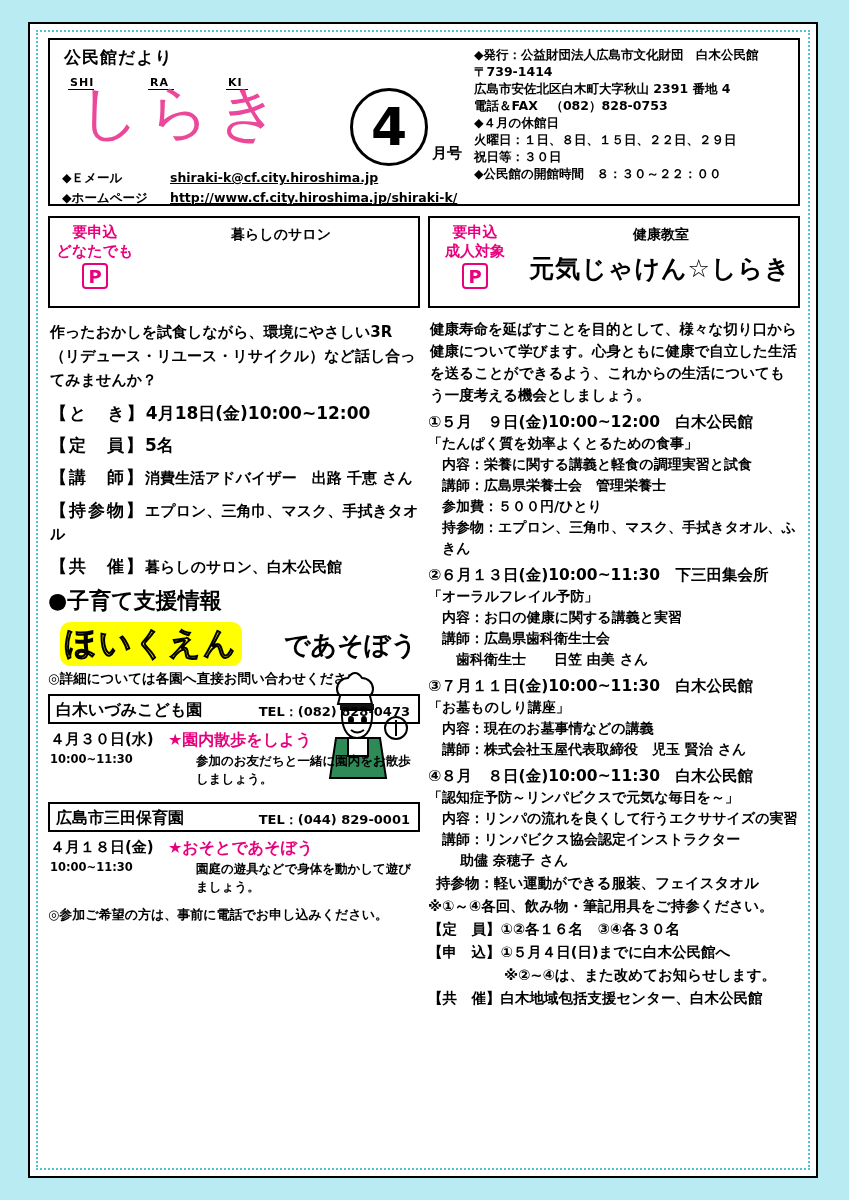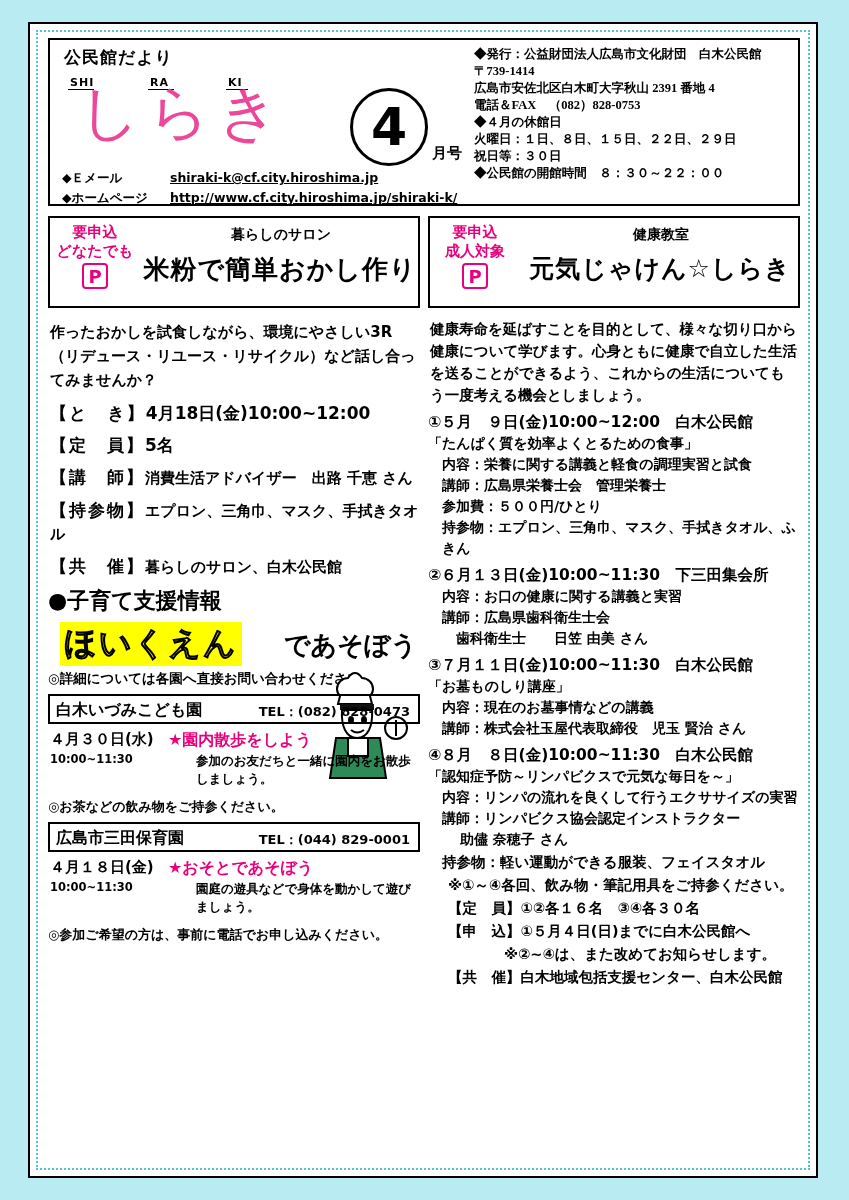--- a/index.html
+++ b/index.html
@@ -46,21 +46,21 @@
     border:3px solid #000;box-sizing:border-box;
     font-size:52px;font-weight:bold;text-align:center;line-height:72px;
   }
   .getsugou{position:absolute;left:382px;top:104px;font-size:15px;font-weight:bold;}
   .mailrow{position:absolute;left:12px;top:130px;font-size:12.5px;font-weight:bold;}
   .hprow{position:absolute;left:12px;top:150px;font-size:12.5px;font-weight:bold;}
   .lnk{color:#000000;text-decoration:underline;font-weight:bold;}
   .mailval{position:absolute;left:120px;top:130px;font-size:12.5px;}
   .hpval{position:absolute;left:120px;top:150px;font-size:12.5px;}
   .hdr-right div{font-size:12.5px;font-weight:bold;line-height:17px;white-space:nowrap;}
-  .hdr-right{padding:6px 0 0 4px;box-sizing:border-box;font-family:Liberation Serif, serif;}
+  .hdr-right{padding:6px 0 0 4px;box-sizing:border-box;}
 
   
   .colL{position:absolute;left:18px;top:192px;width:372px;}
   .colR{position:absolute;left:398px;top:192px;width:372px;}
 
   .boxtitle{
     position:relative;border:2px solid #000;box-sizing:border-box;
     height:92px;padding:15px;
   }
   .flag{
@@ -79,21 +79,21 @@
   .lead{font-size:15px;font-weight:bold;line-height:24px;margin:12px 2px 0 2px;}
   .field{font-size:17px;font-weight:bold;margin:10px 0 0 2px;line-height:22px;}
   .field .lbl{letter-spacing:2px;}
   .field .small{font-size:15px;}
 
   .kosodate{font-size:22px;font-weight:bold;margin:8px 0 0 0;}
   .hoiku-wrap{position:relative;height:46px;margin-top:4px;}
   .hl{
     position:absolute;left:12px;top:2px;background:#ffff00;
     font-size:32px;font-weight:bold;padding:0 4px;letter-spacing:2px;
-    -webkit-text-stroke:1px #000;color:#ffff00;
+    -webkit-text-stroke:1px #000;color:#ffff00;border-radius:10px;
   }
   .deasobou{position:absolute;left:236px;top:8px;font-size:26px;font-weight:bold;}
   .note{font-size:13.5px;font-weight:bold;margin-top:4px;}
 
   .enbox{border:2px solid #000;box-sizing:border-box;margin-top:6px;padding:4px 6px;position:relative;height:30px;}
   .enname{font-size:16px;font-weight:bold;}
   .entel{position:absolute;right:8px;top:7px;font-size:13px;font-weight:bold;}
   .evrow{position:relative;margin-top:6px;height:66px;}
   .evdate{position:absolute;left:2px;top:0;font-size:15px;font-weight:bold;}
   .evtime{position:absolute;left:2px;top:22px;font-size:11.5px;font-weight:bold;}
@@ -102,22 +102,22 @@
   .evdesc{position:absolute;left:148px;top:22px;font-size:12.5px;font-weight:bold;line-height:18px;}
   .evnote{font-size:13px;font-weight:bold;margin-top:2px;}
 
   
   .rlead{font-size:14.5px;font-weight:bold;line-height:22px;margin:10px 2px 0 2px;}
   .ritem{font-size:15.5px;font-weight:bold;margin-top:6px;line-height:21px;}
   .rsub{font-size:14px;font-weight:bold;line-height:21px;margin-left:0;}
   .rsub.i1{margin-left:14px;}
   .rsub.i2{margin-left:28px;}
   .rsub.i3{margin-left:32px;}
-  .rfoot{font-size:14.5px;font-weight:bold;line-height:21px;margin-top:2px;margin-left:20px;}
-  .rfoot.i1{margin-left:14px;}
+  .rfoot{font-size:14.5px;font-weight:bold;line-height:21px;margin-top:2px;}
+  .rfoot.i1{margin-left:8px;}
   .rfoot.i2{margin-left:76px;}
 
   
   .chara{position:absolute;right:6px;top:262px;width:96px;height:122px;}
 </style>
 </head>
 <body>
 
 <div class="page">
   <div class="dotted-frame"></div>
@@ -153,21 +153,20 @@
 
   <div class="colL">
 
     <div class="boxtitle">
       <div class="flag">
         <div>要申込</div>
         <div>どなたでも</div>
         <div class="pmark">P</div>
       </div>
       <div class="sub">暮らしのサロン</div>
-      <div class="main-h">米粉で簡単おかし作り</div>
     </div>
 
     <div class="lead">作ったおかしを試食しながら、環境にやさしい3R（リデュース・リユース・リサイクル）など話し合ってみませんか？</div>
 
     <div style="position:relative;">
 
       <svg class="chara" viewBox="0 0 96 122">
         <path d="M30 14c-6 0-11 5-11 11 0 3 1 5 3 7l-2 8h34l-2-8c2-2 3-4 3-7 0-6-5-11-11-11-2-3-5-5-7-5s-5 2-7 5z" fill="#ffffff" stroke="#000" stroke-width="2"></path>
         <path d="M22 40h34v6H22z" fill="#111"></path>
         <path d="M24 46c-1 16 4 28 15 28s16-12 15-28z" fill="#ffffff" stroke="#000" stroke-width="2"></path>
@@ -209,21 +208,20 @@
     <div class="enbox">
       <span class="enname">白木いづみこども園</span>
       <span class="entel">TEL：(082) 828-0473</span>
     </div>
     <div class="evrow">
       <div class="evdate">４月３０日(水)</div>
       <div class="evtime">10:00~11:30</div>
       <div class="evtitle star">★園内散歩をしよう</div>
       <div class="evdesc">参加のお友だちと一緒に園内をお散歩しましょう。</div>
     </div>
-    <div class="evnote">◎お茶などの飲み物をご持参ください。</div>
 
     <div class="enbox">
       <span class="enname">広島市三田保育園</span>
       <span class="entel">TEL：(044) 829-0001</span>
     </div>
     <div class="evrow">
       <div class="evdate">４月１８日(金)</div>
       <div class="evtime">10:00~11:30</div>
       <div class="evtitle star">★おそとであそぼう</div>
       <div class="evdesc">園庭の遊具などで身体を動かして遊びましょう。</div>
@@ -246,20 +244,21 @@
     <div class="rlead">健康寿命を延ばすことを目的として、様々な切り口から健康について学びます。心身ともに健康で自立した生活を送ることができるよう、これからの生活についてもう一度考える機会としましょう。</div>
 
     <div class="ritem">①５月　９日(金)10:00~12:00　白木公民館</div>
     <div class="rsub">「たんぱく質を効率よくとるための食事」</div>
     <div class="rsub i1">内容：栄養に関する講義と軽食の調理実習と試食</div>
     <div class="rsub i1">講師：広島県栄養士会　管理栄養士</div>
     <div class="rsub i1">参加費：５００円/ひとり</div>
     <div class="rsub i1">持参物：エプロン、三角巾、マスク、手拭きタオル、ふきん</div>
 
     <div class="ritem">②６月１３日(金)10:00~11:30　下三田集会所</div>
+    <div class="rsub">「オーラルフレイル予防」</div>
     <div class="rsub i1">内容：お口の健康に関する講義と実習</div>
     <div class="rsub i1">講師：広島県歯科衛生士会</div>
     <div class="rsub i2">歯科衛生士　　日笠 由美 さん</div>
 
     <div class="ritem">③７月１１日(金)10:00~11:30　白木公民館</div>
     <div class="rsub">「お墓ものしり講座」</div>
     <div class="rsub i1">内容：現在のお墓事情などの講義</div>
     <div class="rsub i1">講師：株式会社玉屋代表取締役　児玉 賢治 さん</div>
 
     <div class="ritem">④８月　８日(金)10:00~11:30　白木公民館</div>

